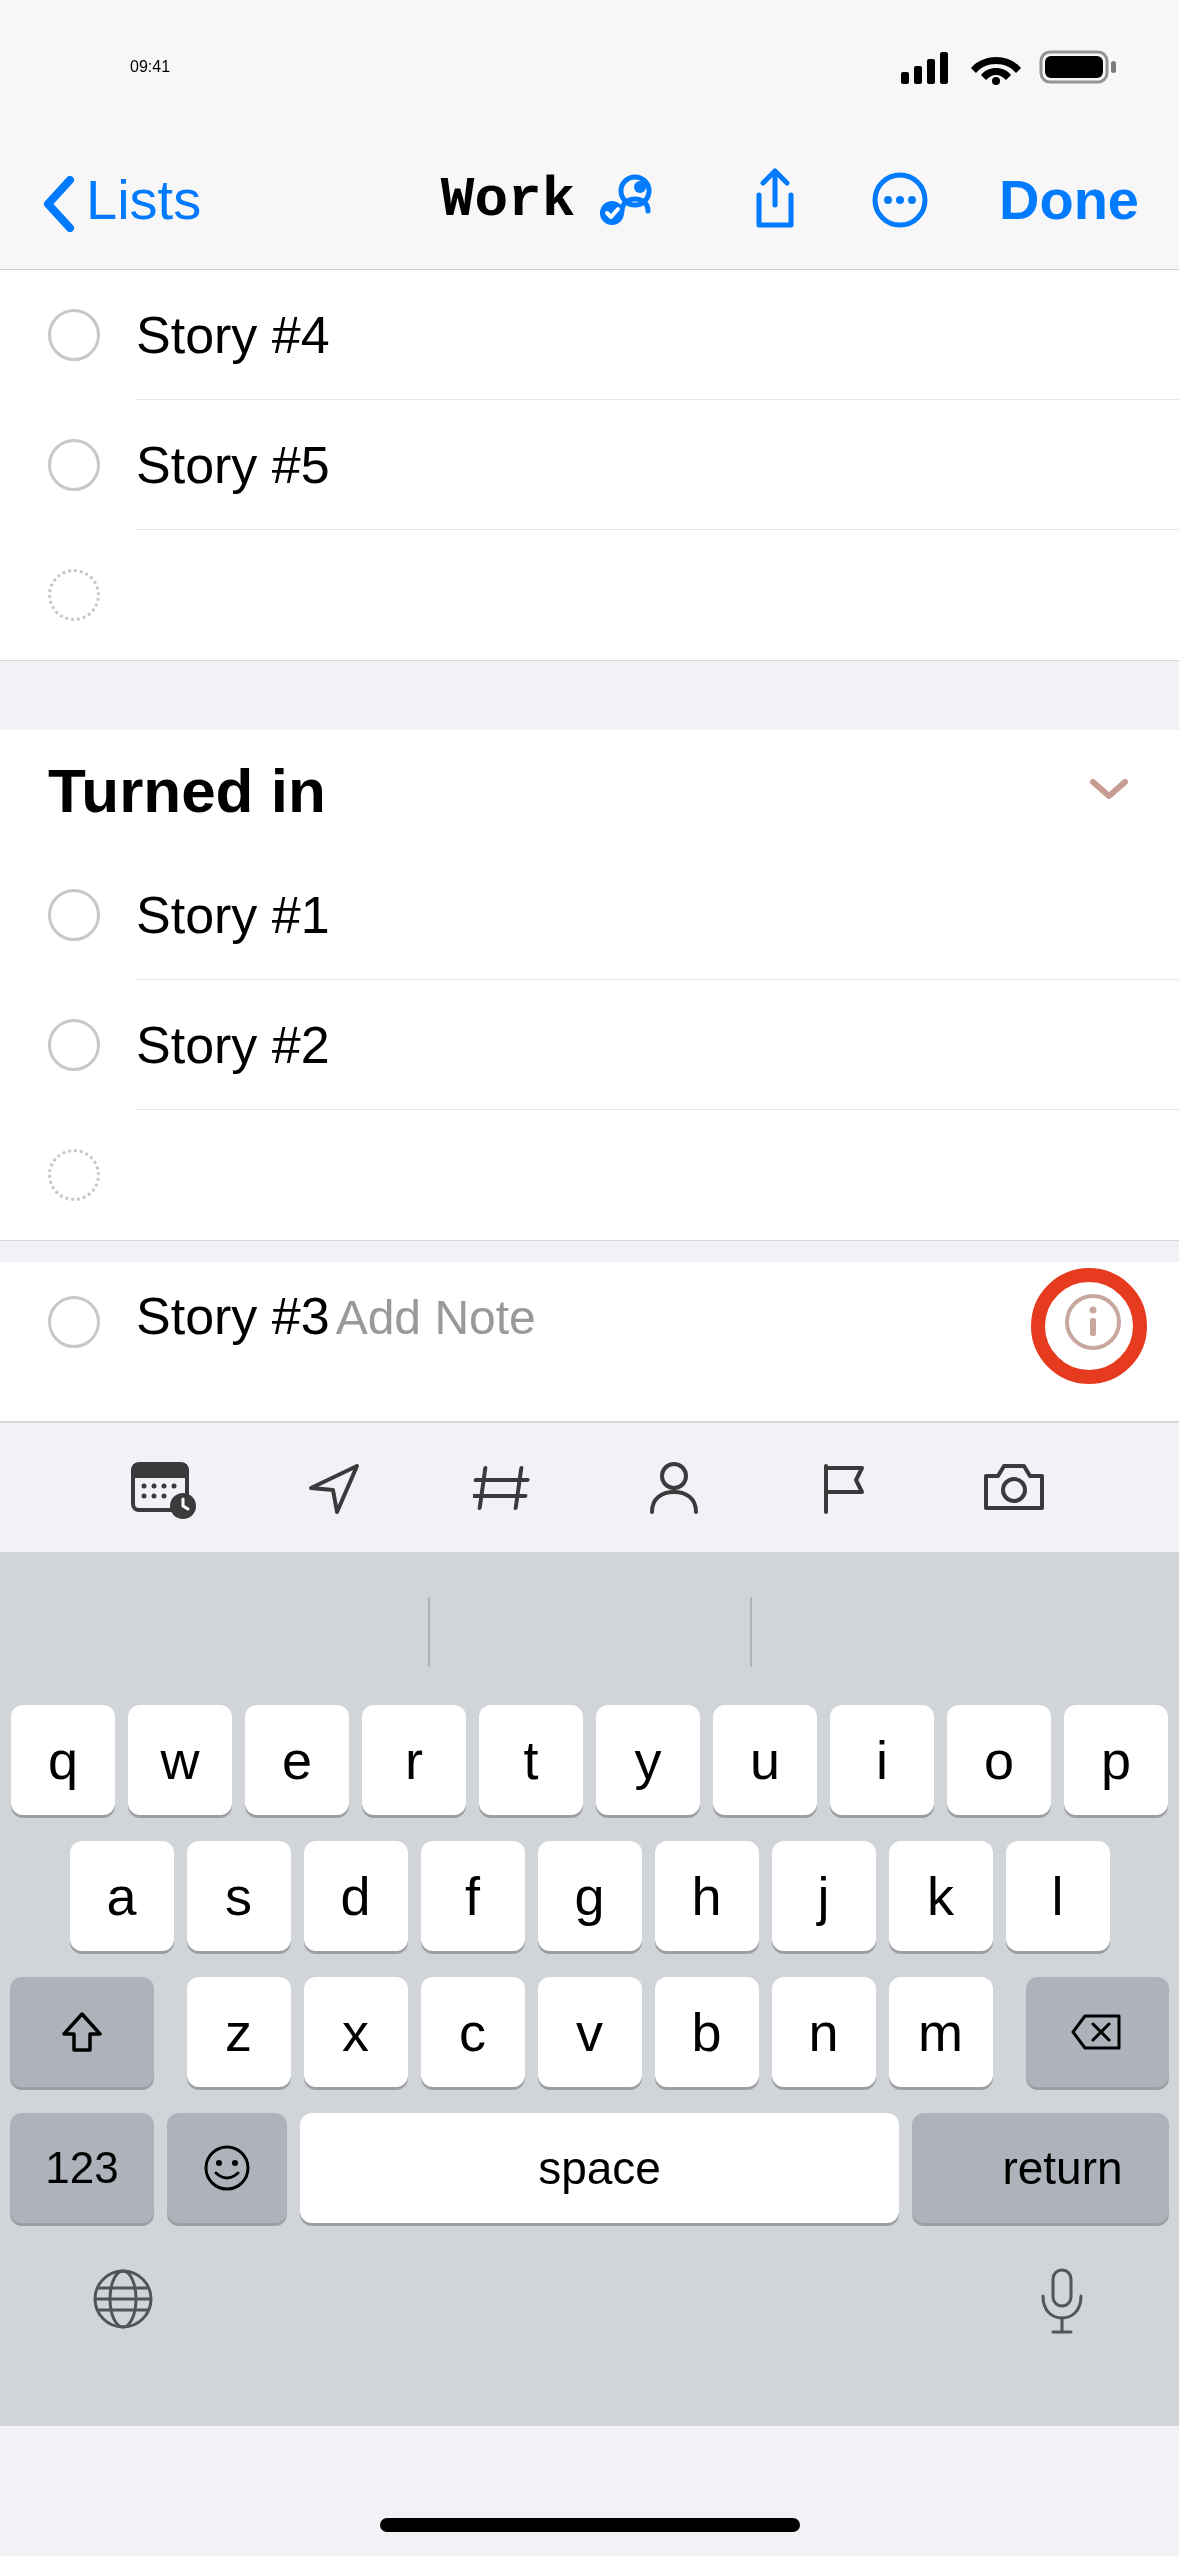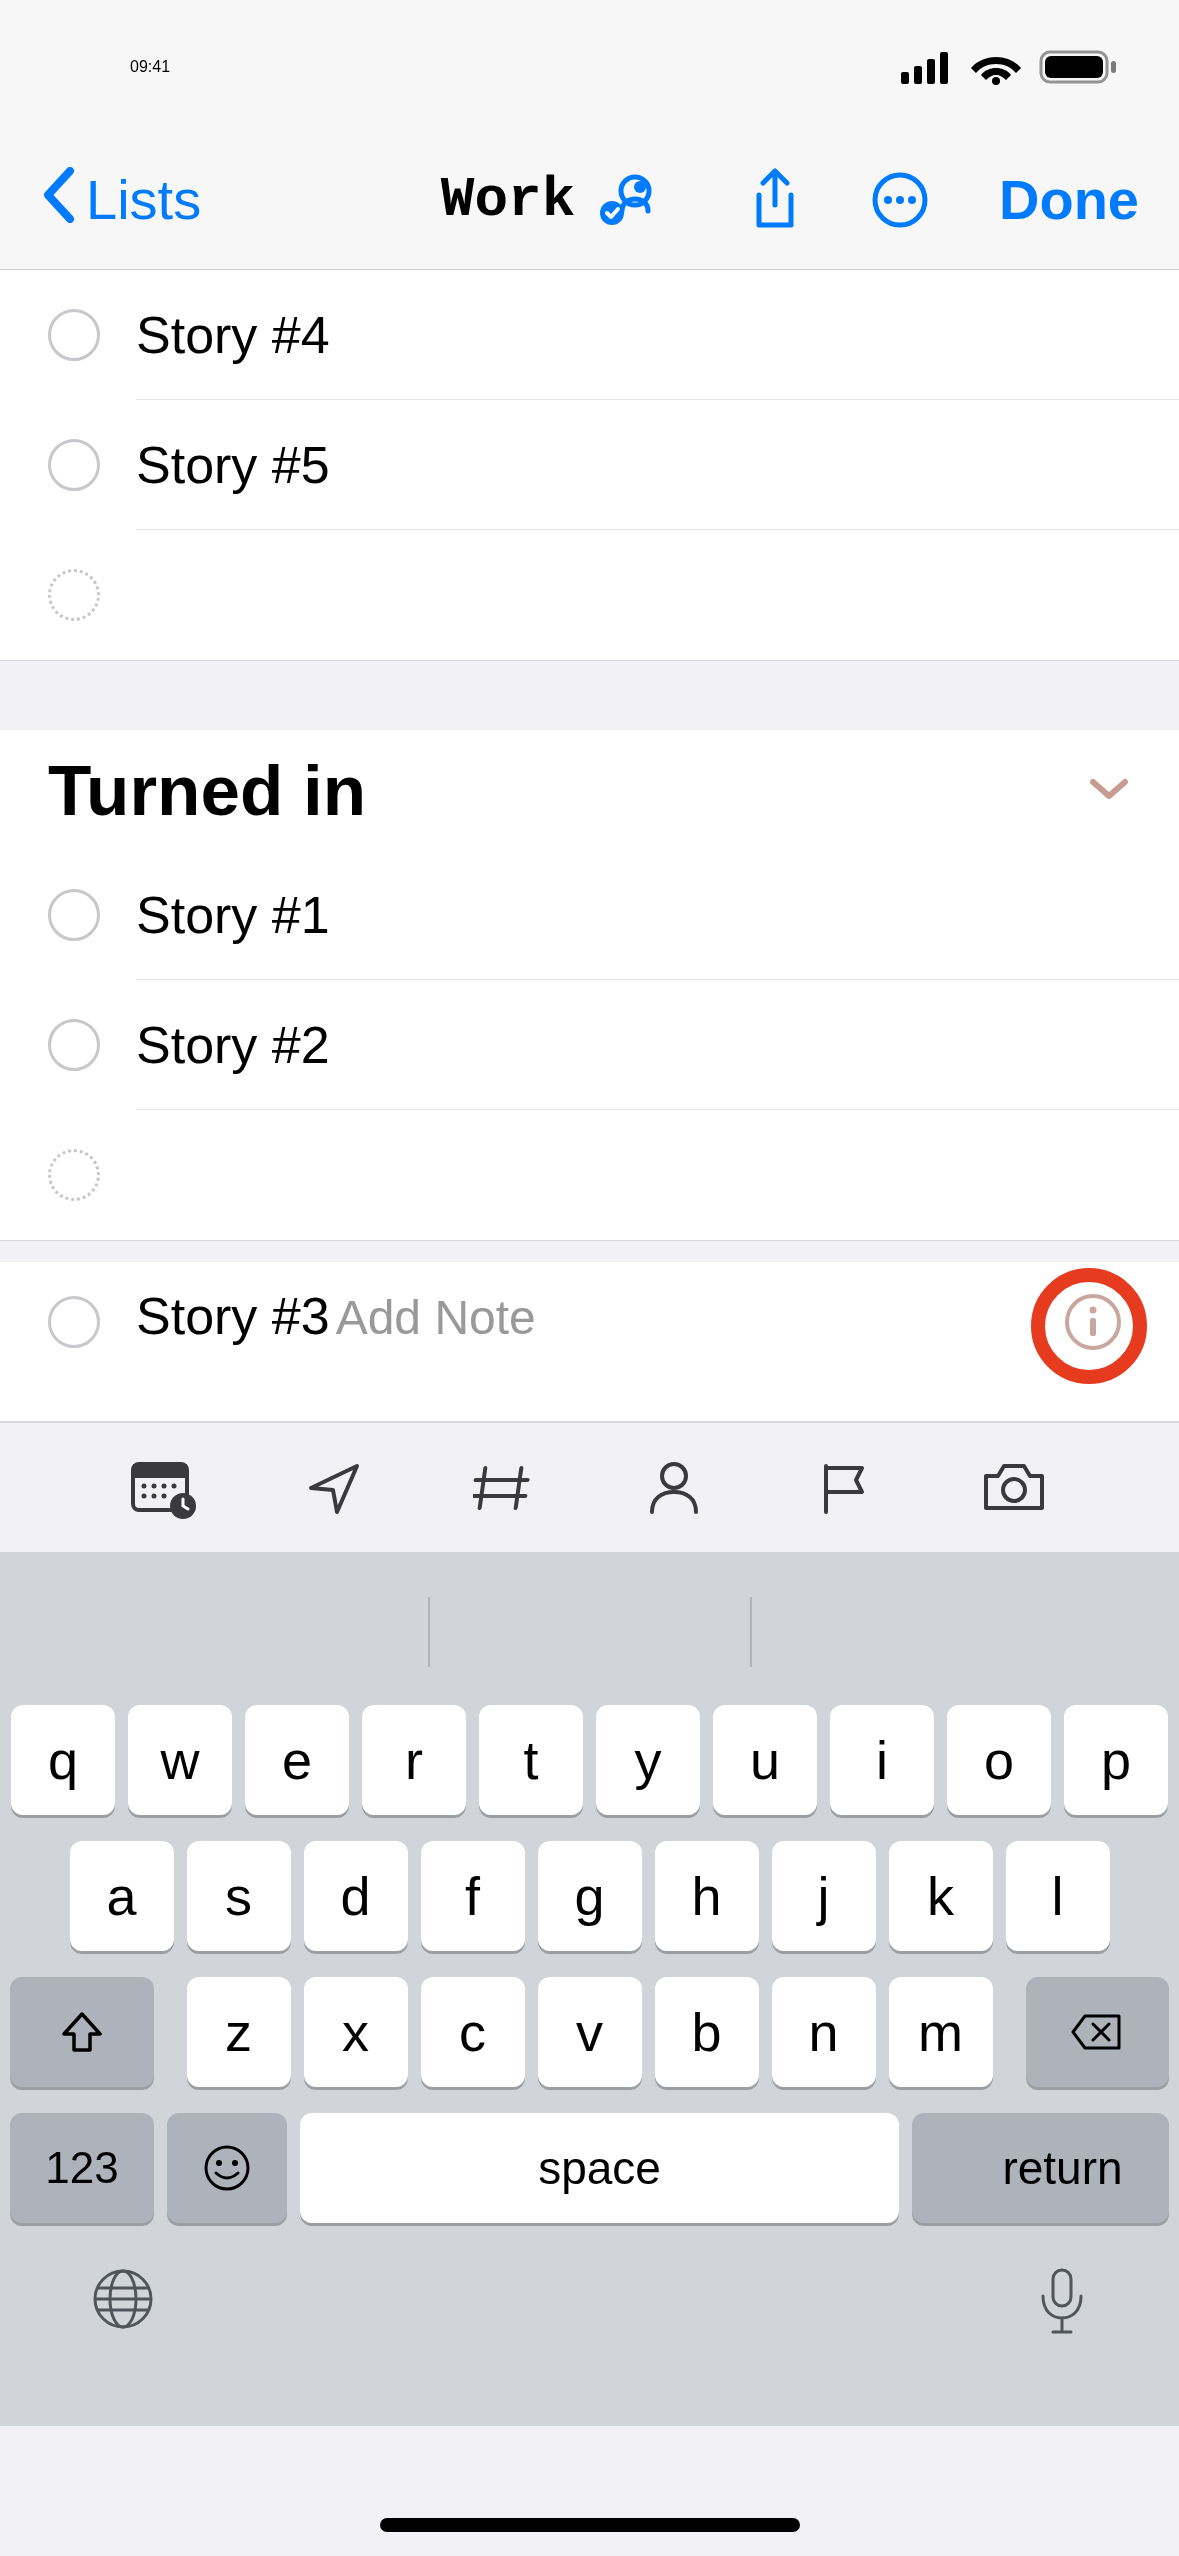--- a/index.html
+++ b/index.html
@@ -4,38 +4,38 @@
 <style>
   * { margin: 0; padding: 0; box-sizing: border-box; }
   html, body { width: 1179px; height: 2556px; font-family: -apple-system, "Helvetica Neue", Arial, sans-serif; background: #f2f2f6; overflow: hidden; }
   
   
   .status-bar { height: 130px; display: flex; align-items: center; justify-content: space-between; padding: 4px 60px 0 130px; background: #f7f7f7; }
   .status-icons { display: flex; align-items: center; gap: 18px; }
   
   
   .nav-bar { height: 140px; display: flex; align-items: center; justify-content: space-between; padding: 0 40px; background: #f7f7f7; border-bottom: 1px solid #d0d0d4; }
-  .nav-left { display: flex; align-items: flex-start; gap: 10px; color: #007aff; font-size: 56px; }
+  .nav-left { display: flex; align-items: flex-end; gap: 10px; color: #007aff; font-size: 56px; }
   .nav-center { display: flex; align-items: center; gap: 20px; font-size: 56px; font-weight: 700; margin-left: 150px; font-family: Liberation Mono, monospace;}
   .nav-right { display: flex; align-items: center; gap: 70px; }
   .done-btn { color: #007aff; font-size: 56px; font-weight: 600; }
   
   
   .content { background: #fff; }
   .todo-row { display: flex; align-items: center; height: 130px; padding-left: 48px; }
   .todo-circle { width: 52px; height: 52px; border: 3px solid #c7c7cc; border-radius: 50%; flex-shrink: 0; }
   .todo-circle.dotted { border: 3px dotted #c7c7cc; }
   .todo-text-wrap { flex: 1; margin-left: 36px; height: 100%; display: flex; flex-direction: column; justify-content: center; border-bottom: 1px solid #e5e5e9; padding-right: 40px; }
   .todo-text-wrap.noborder { border-bottom: none; }
   .todo-title { font-size: 52px; color: #000; }
   .todo-note { font-size: 48px; color: #999; margin-top: 4px; }
   
   .section-gap { height: 70px; background: #f2f2f6; border-top: 1px solid #d8d8dc; }
   .section-header { display: flex; align-items: center; justify-content: space-between; height: 120px; padding: 0 48px 0 48px; background: #fff; }
-  .section-title { font-size: 71px; font-weight: 800; }
+  .section-title { font-size: 62px; font-weight: 800; }
   
   .detached-gap { height: 22px; background: #f2f2f6; border-top: 1px solid #d8d8dc; }
   .selected-row { background: #fff; display: flex; align-items: flex-start; padding: 24px 48px 24px 48px; height: 160px; position: relative; border-bottom: 1px solid #d8d8dc;}
   .selected-row .todo-circle { margin-top: 10px; }
   .selected-text-col { margin-left: 36px; display: flex; flex-direction: row; gap: 6px; }
   .info-btn { position: absolute; right: 56px; top: 30px; width: 60px; height: 60px; }
   .info-highlight { position: absolute; right: 32px; top: 6px; width: 116px; height: 116px; border: 14px solid #e63b1f; border-radius: 50%; pointer-events: none; }
   
   
   .toolbar { height: 130px; background: #f2f2f6; display: flex; align-items: center; justify-content: space-around; padding: 0 80px; border-top: 1px solid #d8d8dc;}

